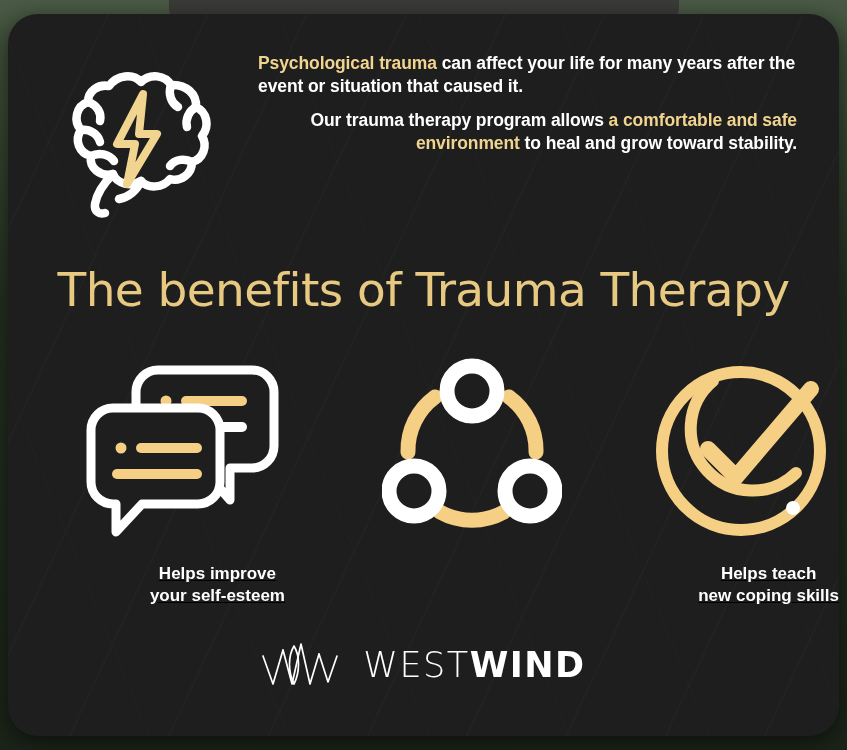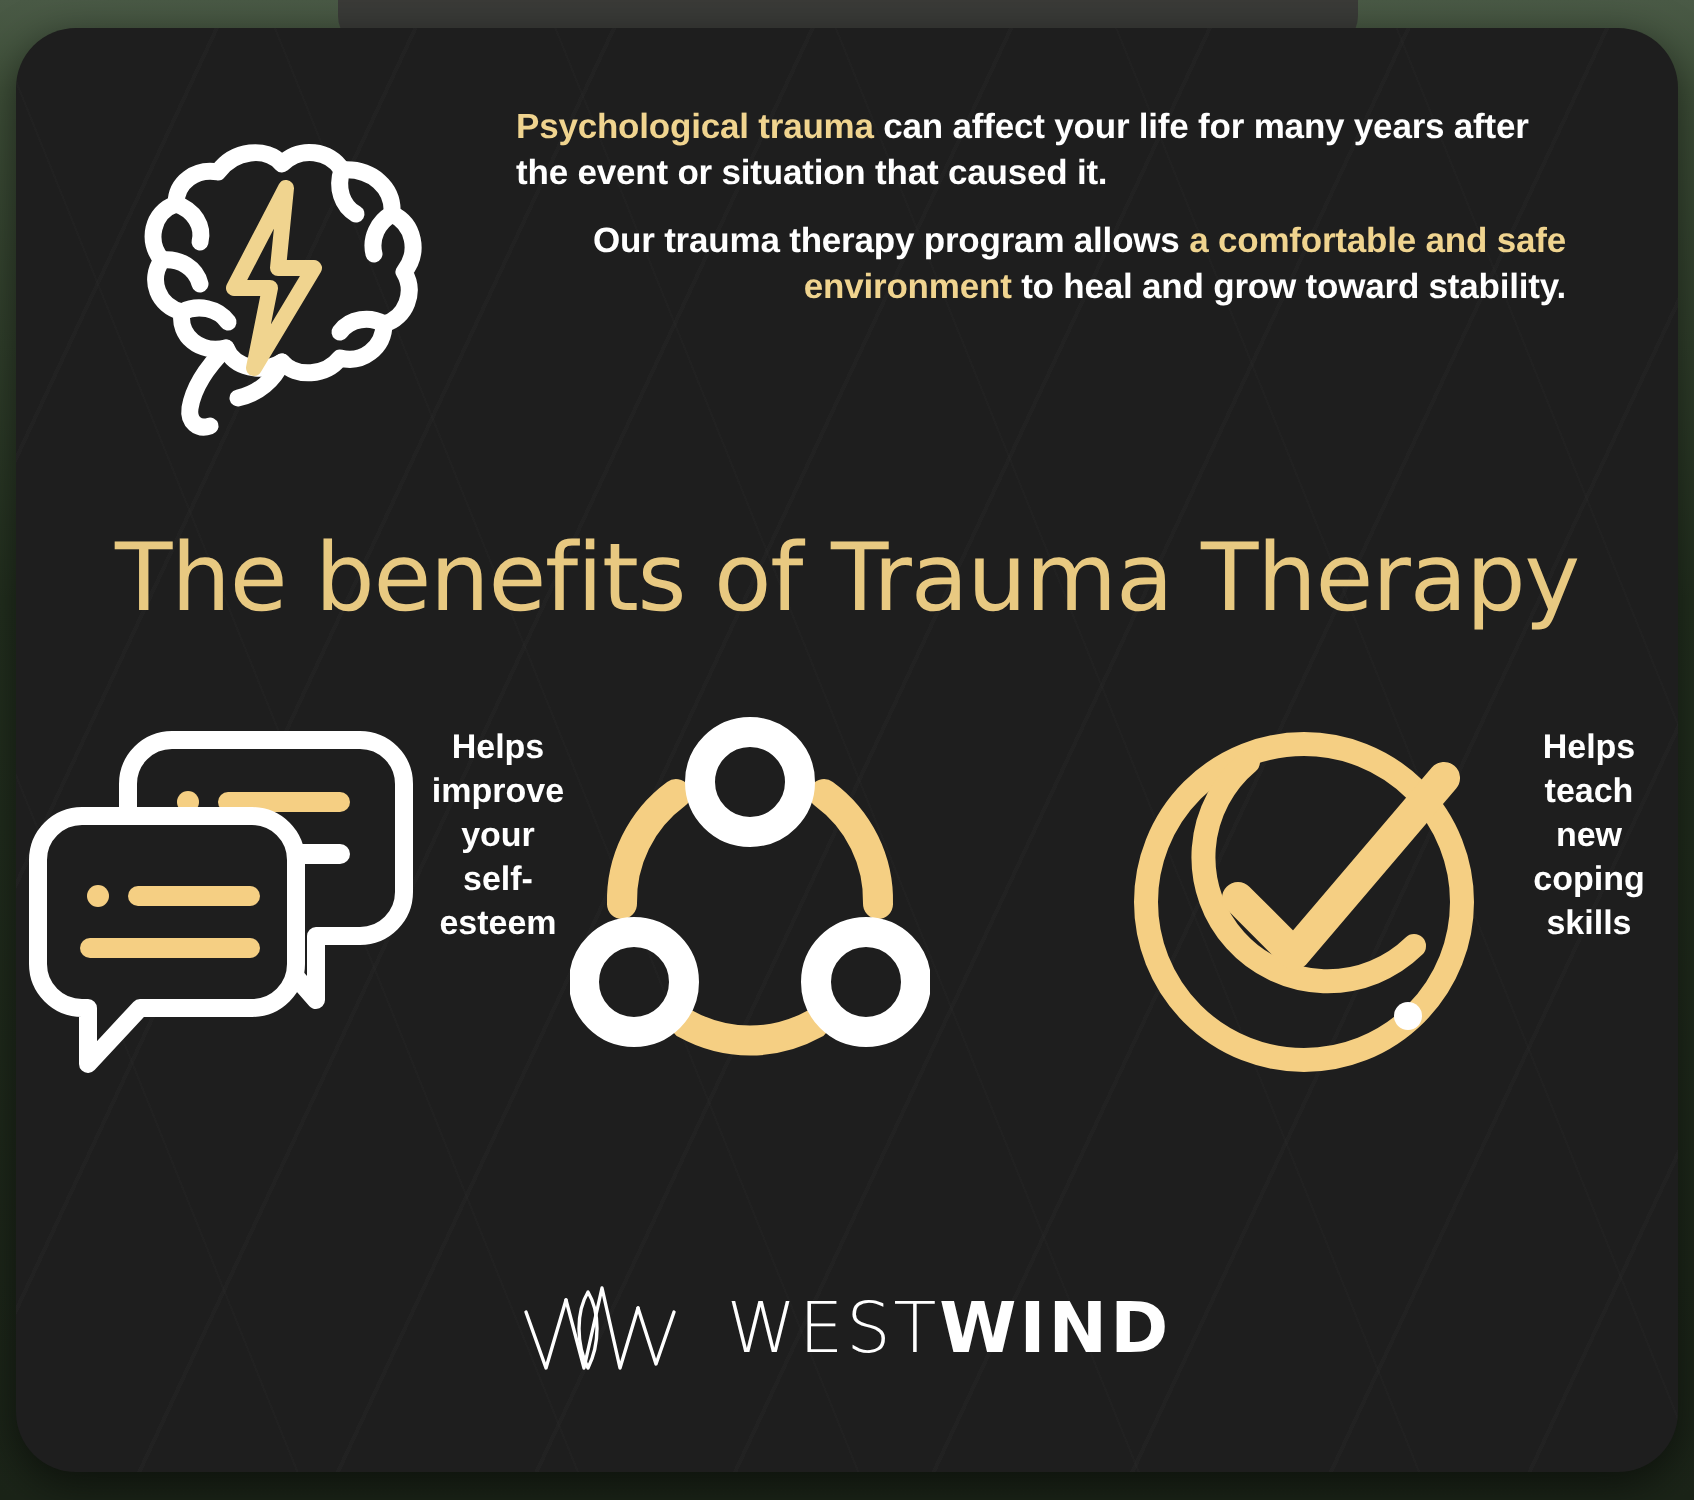--- a/index.html
+++ b/index.html
@@ -86,21 +86,21 @@
   }
   .brain-wrap {
     width: 250px;
     flex: 0 0 250px;
     display: flex;
     justify-content: center;
     padding-top: 10px;
   }
   .intro-copy {
     flex: 1 1 auto;
-    padding-right: 56px;
+    padding-right: 42px;
     padding-top: 4px;
   }
   .para {
     color: #ffffff;
     font-size: 17.5px;
     font-weight: bold;
     line-height: 1.34;
     letter-spacing: -0.1px;
     margin: 0;
   }
@@ -126,22 +126,23 @@
   .benefits {
     position: absolute;
     top: 335px;
     left: 0;
     width: 100%;
     display: flex;
   }
   .benefit {
     flex: 1 1 0;
     display: flex;
-    flex-direction: row;
-    align-items: flex-start;
+    flex-direction: column;
+    align-items: flex-end;
+    text-decoration: underline;
   }
   .benefit-icon {
     height: 200px;
     display: flex;
     align-items: center;
     justify-content: center;
   }
   .benefit-label {
     margin-top: 14px;
     color: #ffffff;

